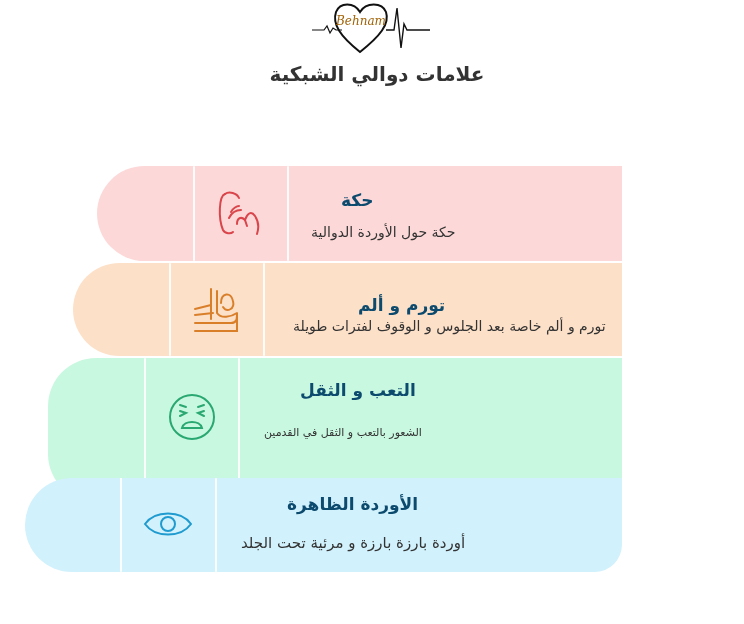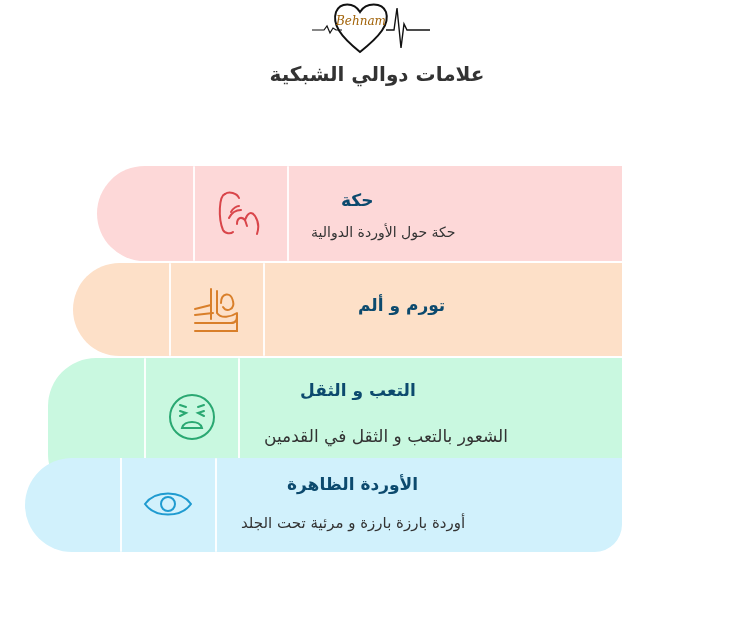--- a/index.html
+++ b/index.html
@@ -49,39 +49,40 @@
   <div class="divider" style="left:190px;"></div>
   <svg class="icon" style="left:118px; top:20px; width:50px; height:52px;" viewBox="0 0 50 52" fill="none" stroke="#d97f2a" stroke-width="2" stroke-linecap="round">
     <path d="M4,26 L20,22"></path>
     <path d="M4,32 L22,30"></path>
     <path d="M20,6 L20,36"></path>
     <path d="M26,8 L26,30 C30,36 40,34 46,30"></path>
     <path d="M30,20 C30,10 40,8 42,18 C44,26 36,30 32,24"></path>
     <path d="M4,40 L40,40 C46,40 46,36 46,30 L46,48 L4,48"></path>
   </svg>
   <div class="title" style="left:250px; top:32px;margin-left:35px;">تورم و ألم</div>
+  <div class="desc" style="left:220px; top:55px;">تورم و ألم خاصة بعد الجلوس و الوقوف لفترات طويلة</div>
 </div>
 
 <div class="band" style="left:48px; top:358px; height:144px;">
   <div class="band-bg" style="background:#c9f8e0;"></div>
   <div class="divider" style="left:96px;"></div>
   <div class="divider" style="left:190px;"></div>
   <svg class="icon" style="left:118px; top:33px; width:52px; height:52px;" viewBox="0 0 52 52" fill="none" stroke="#2aa872" stroke-width="2" stroke-linecap="round">
     <circle cx="26" cy="26" r="22"></circle>
     <path d="M14,20 L20,22 L14,25"></path>
     <path d="M38,20 L32,22 L38,25"></path>
     <path d="M16,37 C18,29 34,29 36,37 Z"></path>
     <path d="M14,14 L20,16"></path>
     <path d="M38,14 L32,16"></path>
   </svg>
   <div class="title" style="left:252px; top:22px;">التعب و الثقل</div>
-  <div class="desc" style="left:216px; top:68px; font-size:17px;">الشعور بالتعب و الثقل في القدمين</div>
+  <div class="desc" style="left:216px; top:68px; font-size:11px;">الشعور بالتعب و الثقل في القدمين</div>
 </div>
 
-<div class="band last" style="left:25px; top:458px; height:94px;">
+<div class="band last" style="left:25px; top:478px; height:94px;">
   <div class="band-bg" style="background:#d1f1fc;"></div>
   <div class="divider" style="left:95px; border-radius:0 0 40px 40px;"></div>
   <div class="divider" style="left:190px;"></div>
   <svg class="icon" style="left:118px; top:30px; width:50px; height:32px;" viewBox="0 0 50 32" fill="none" stroke="#1f9bd0" stroke-width="2">
     <path d="M2,16 C12,2 38,2 48,16 C38,30 12,30 2,16 Z"></path>
     <circle cx="25" cy="16" r="7"></circle>
   </svg>
   <div class="title" style="left:262px; top:16px;">الأوردة الظاهرة</div>
   <div class="desc" style="left:216px; top:56px; font-size:15px;">أوردة بارزة بارزة و مرئية تحت الجلد</div>
 </div>

